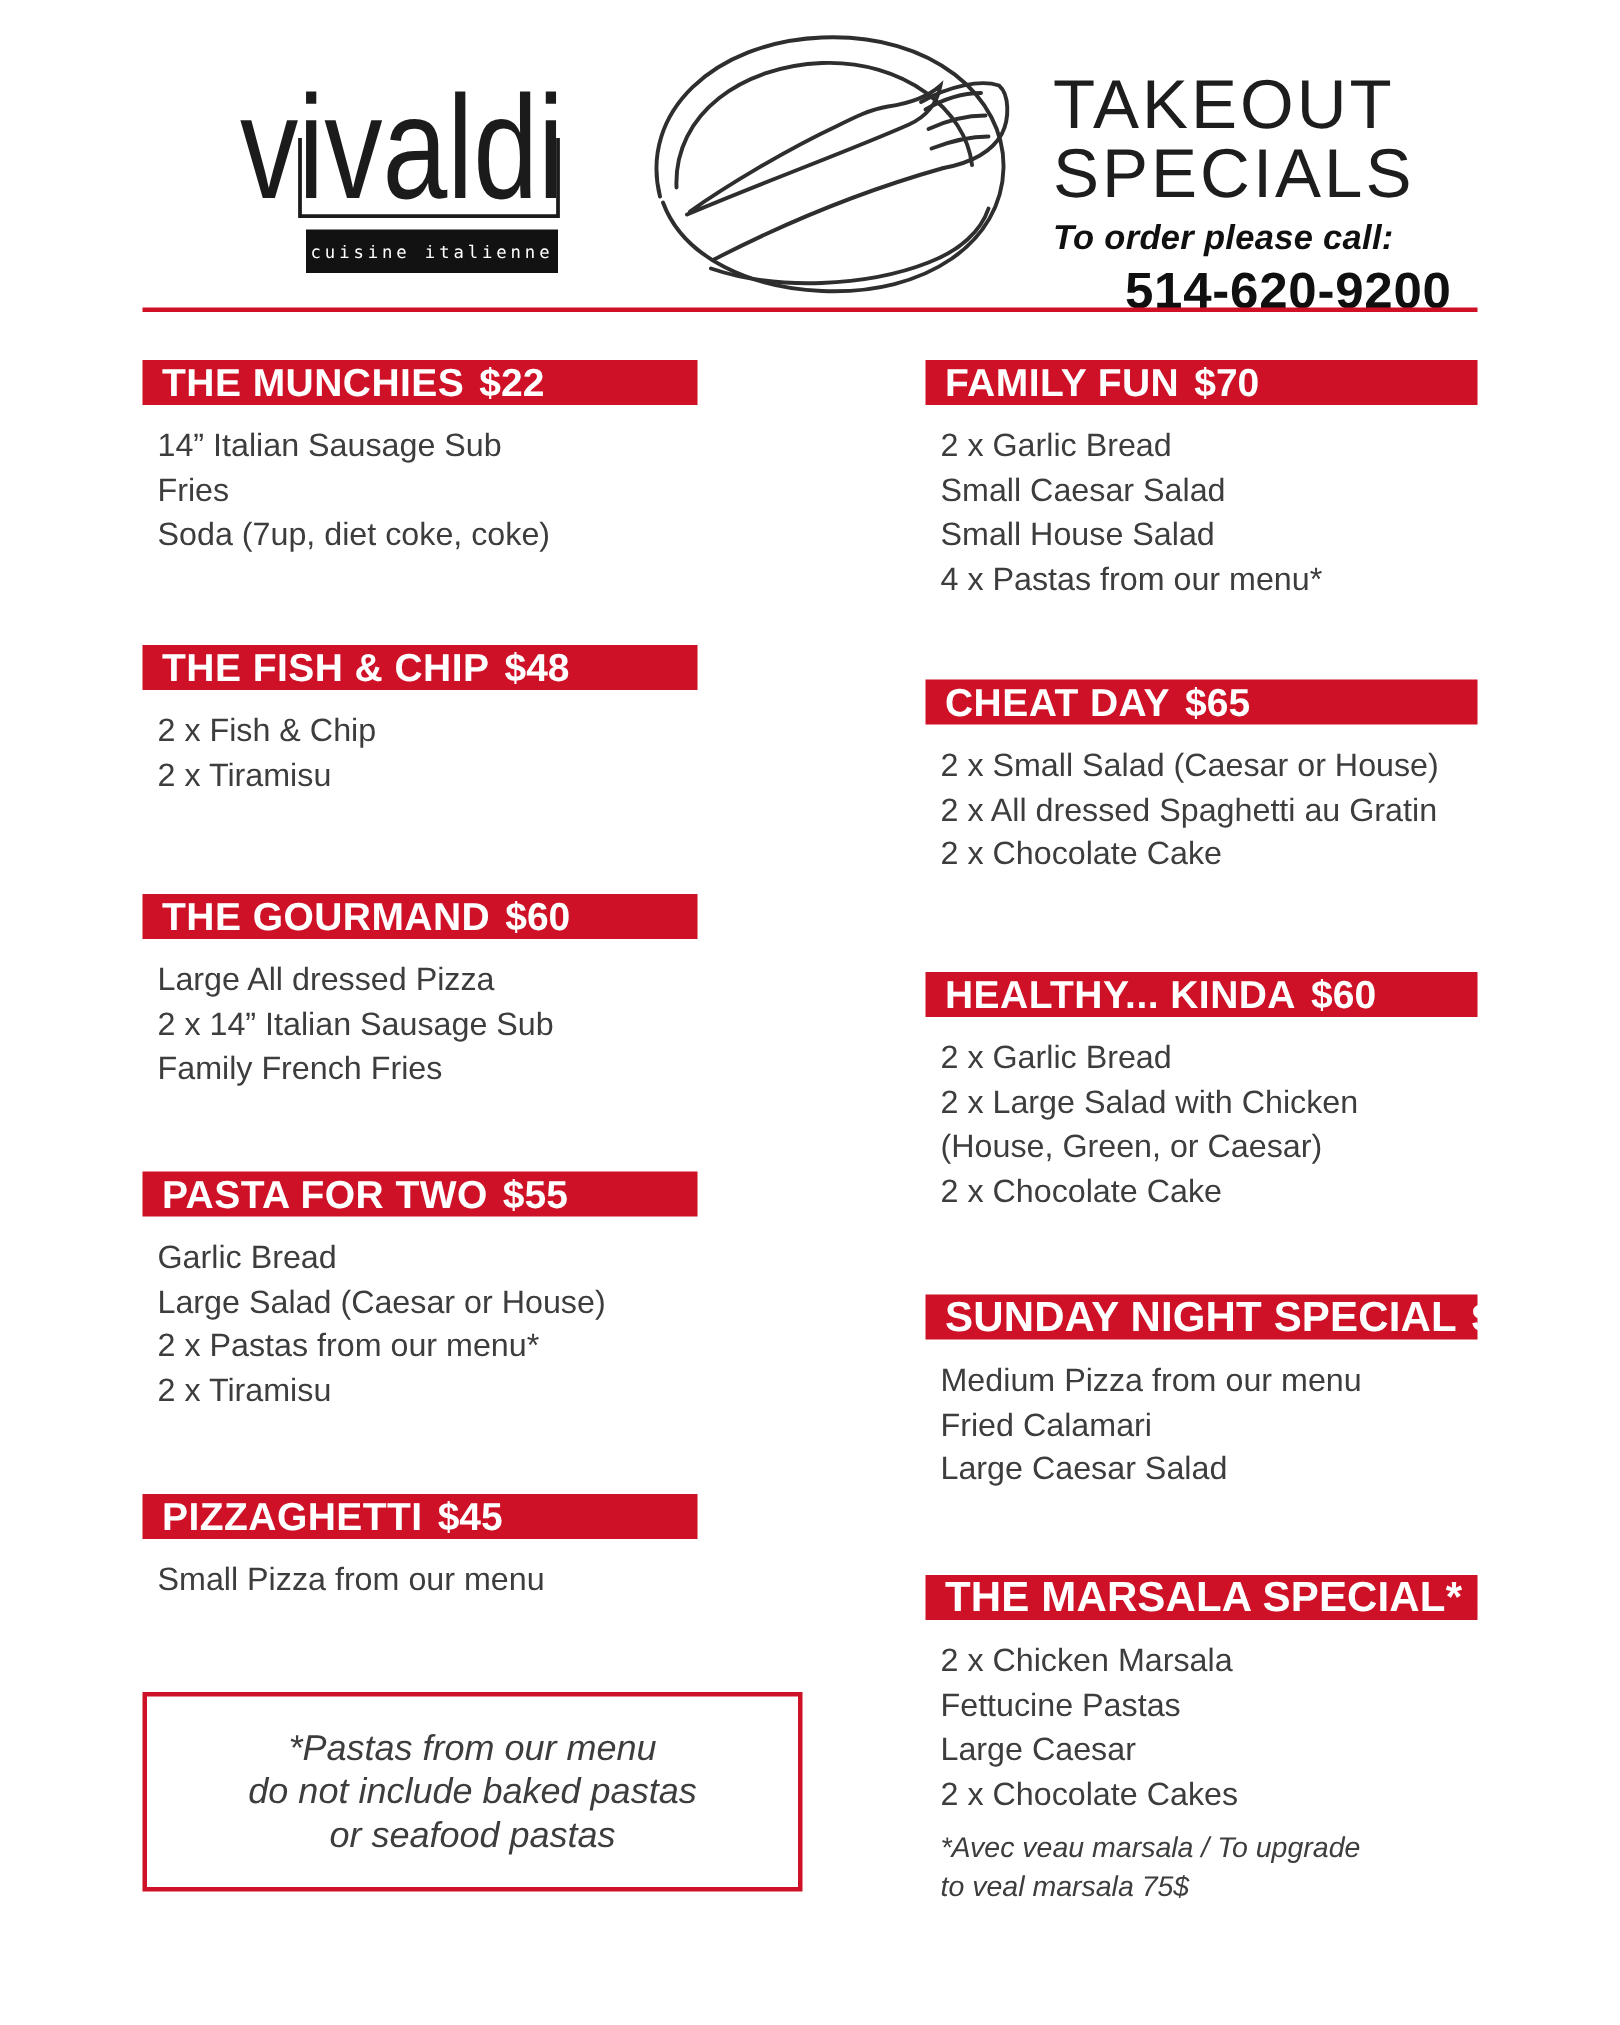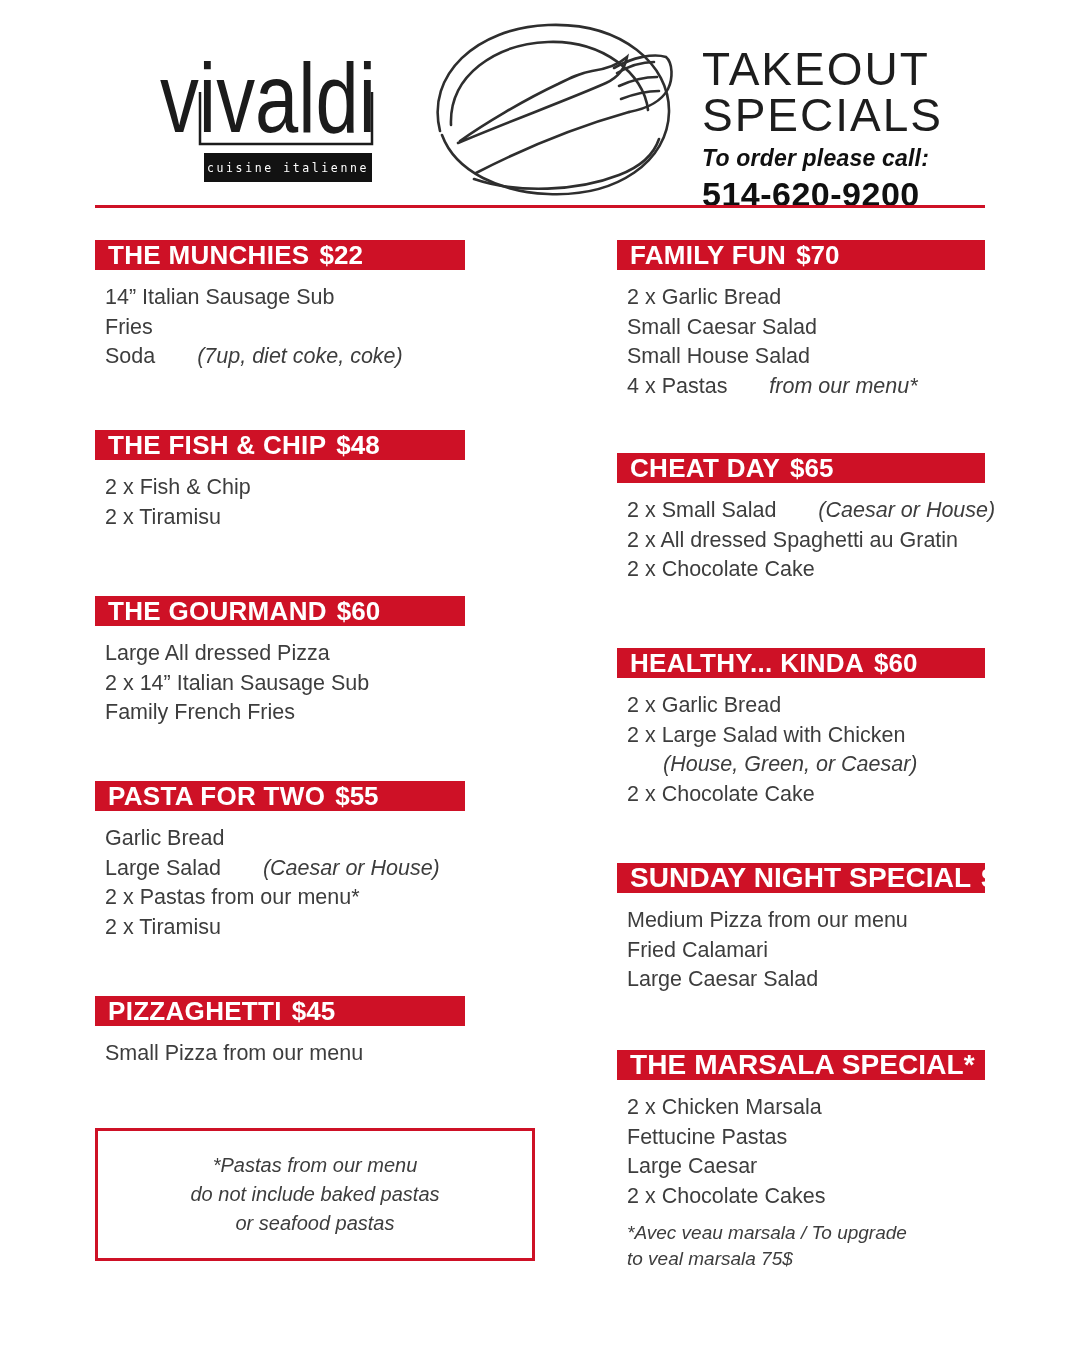--- a/index.html
+++ b/index.html
@@ -16,44 +16,44 @@
     overflow:hidden;
   }
   
   #logo{position:absolute;left:148px;top:26px;width:244px;height:164px;}
   #plate{position:absolute;left:418px;top:10px;width:264px;height:200px;}
   #header-right{position:absolute;left:702px;top:46px;width:290px;color:var(--ink);}
   .takeout-line{
     font-size:46px;line-height:46px;font-weight:400;letter-spacing:2px;color:#1d1d1d;
   }
   #order-label{font-size:23px;font-weight:700;font-style:italic;margin-top:7px;color:#101010;letter-spacing:0.2px;}
-  #phone{font-size:34px;font-weight:700;margin-top:3px;color:#101010;letter-spacing:0.5px;}
+  #phone{font-size:34px;font-weight:700;margin-top:3px;color:#101010;letter-spacing:0.5px;margin-left:48px;}
   #rule{position:absolute;left:95px;top:205px;width:890px;height:3px;background:var(--red);}
   
   .column{position:absolute;top:0;height:1350px;}
   #column-left{left:95px;width:370px;}
   #column-right{left:617px;width:368px;}
   .menu-section{position:absolute;left:0;width:100%;}
   .banner{
     height:30px;background:var(--red);color:#fff;
     display:flex;align-items:center;
     padding:0 13px;box-sizing:border-box;
   }
   .banner-title{font-size:26px;font-weight:700;letter-spacing:0.3px;white-space:nowrap;}
   .banner.compact .banner-title{font-size:28px;letter-spacing:0.1px;}
   .banner-price{font-size:26px;font-weight:700;margin-left:10px;}
   .items{margin-top:13px;padding-left:10px;font-size:21.5px;line-height:29.5px;color:var(--body);white-space:nowrap;}
-  .seg-italic{font-style:italic;margin-left:36px;}
+  .seg-italic{}
   .footnote{margin-top:9px;padding-left:10px;font-style:italic;font-size:19px;line-height:26px;color:var(--body);white-space:nowrap;}
   
   #note-box{
     position:absolute;left:95px;top:1128px;width:440px;height:133px;
     border:3px solid var(--red);box-sizing:border-box;
     display:flex;flex-direction:column;justify-content:center;align-items:center;
-    font-style:italic;font-size:20px;line-height:29px;color:var(--body);text-align:center;
+    font-style:italic;font-size:24px;line-height:29px;color:var(--body);text-align:center;
   }
 </style>
 </head>
 <body>
 
 <div id="page">
 
   <div id="logo">
     <svg width="244" height="164" viewBox="0 0 244 164">
       <text x="12" y="106" font-size="98" font-weight="400" fill="#1b1b1b" textLength="216" lengthAdjust="spacingAndGlyphs" style="font-family:'Liberation Sans',sans-serif;">vivaldi</text>

